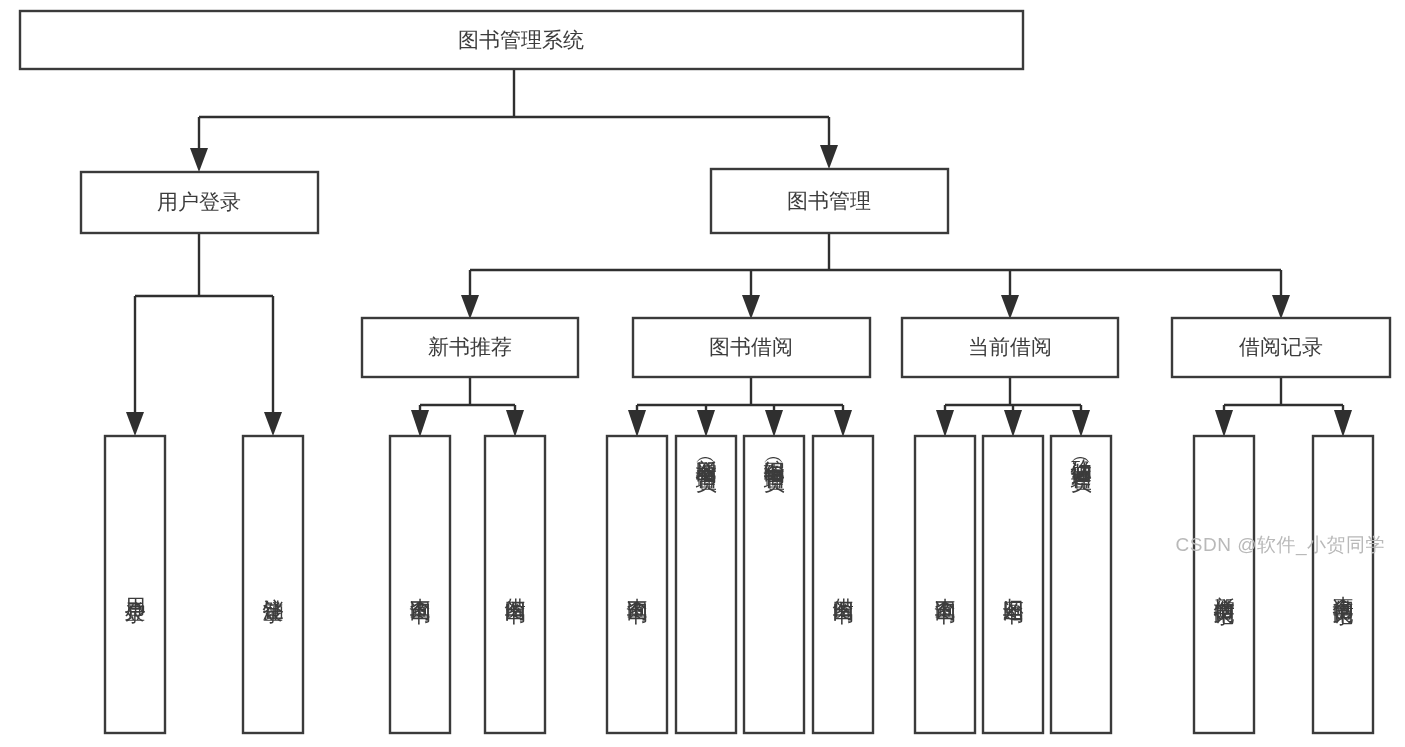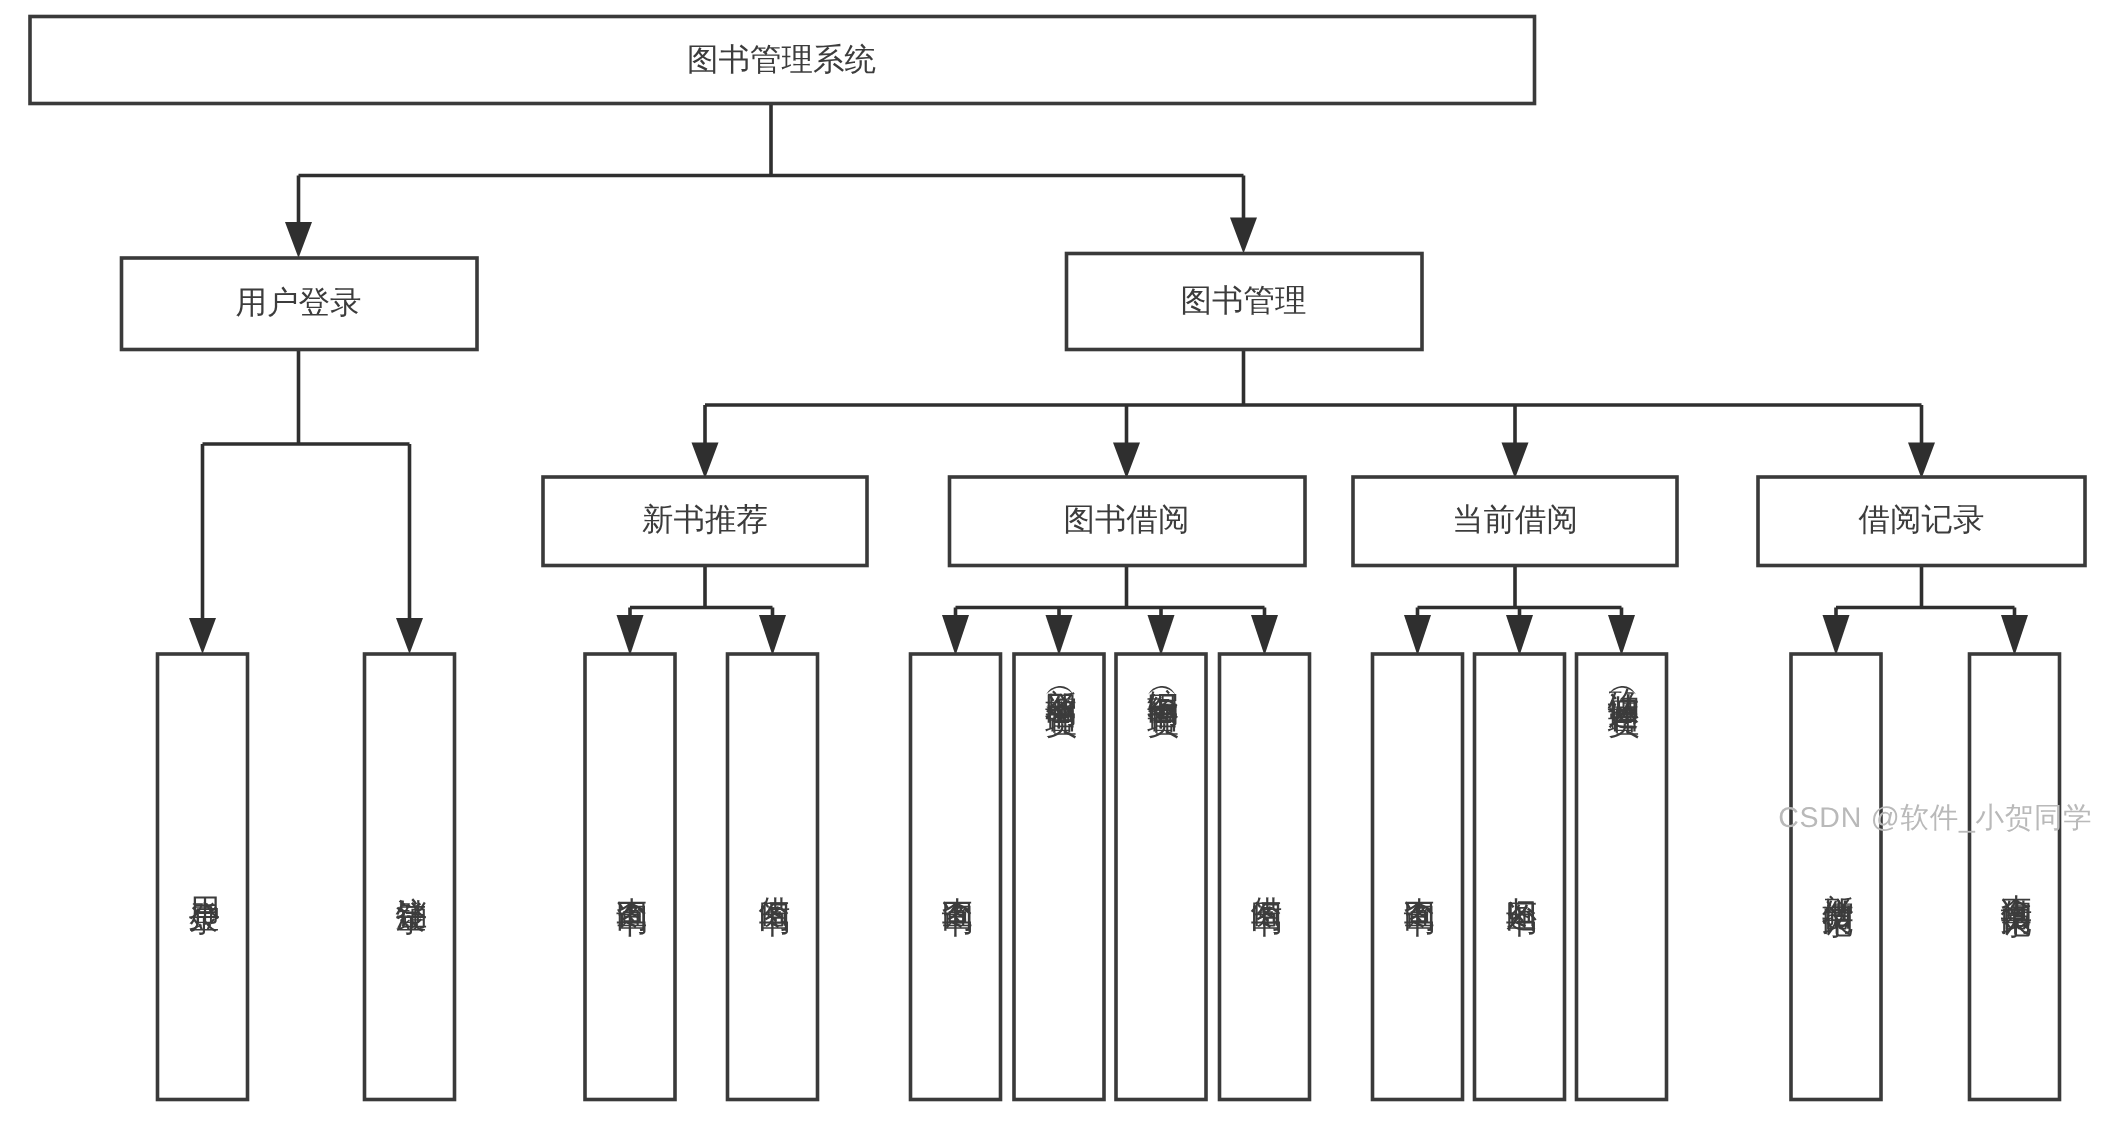--- a/index.html
+++ b/index.html
@@ -62,21 +62,21 @@
     text-orientation: upright;
     font-family: "Liberation Sans", "DejaVu Sans", sans-serif;
     font-size: 21px;
     line-height: 1.08;
     color: #3c3c3c;
     letter-spacing: 2px;
     white-space: nowrap;
   }
   #watermark {
     position: absolute;
-    right: 10px;
+    right: 20px;
     bottom: 8px;
     font-family: "Liberation Sans", "DejaVu Sans", sans-serif;
     font-size: 19px;
     color: #b9b9b9;
     letter-spacing: 0.5px;
     user-select: none;
   }
 </style>
 </head>
 <body>

